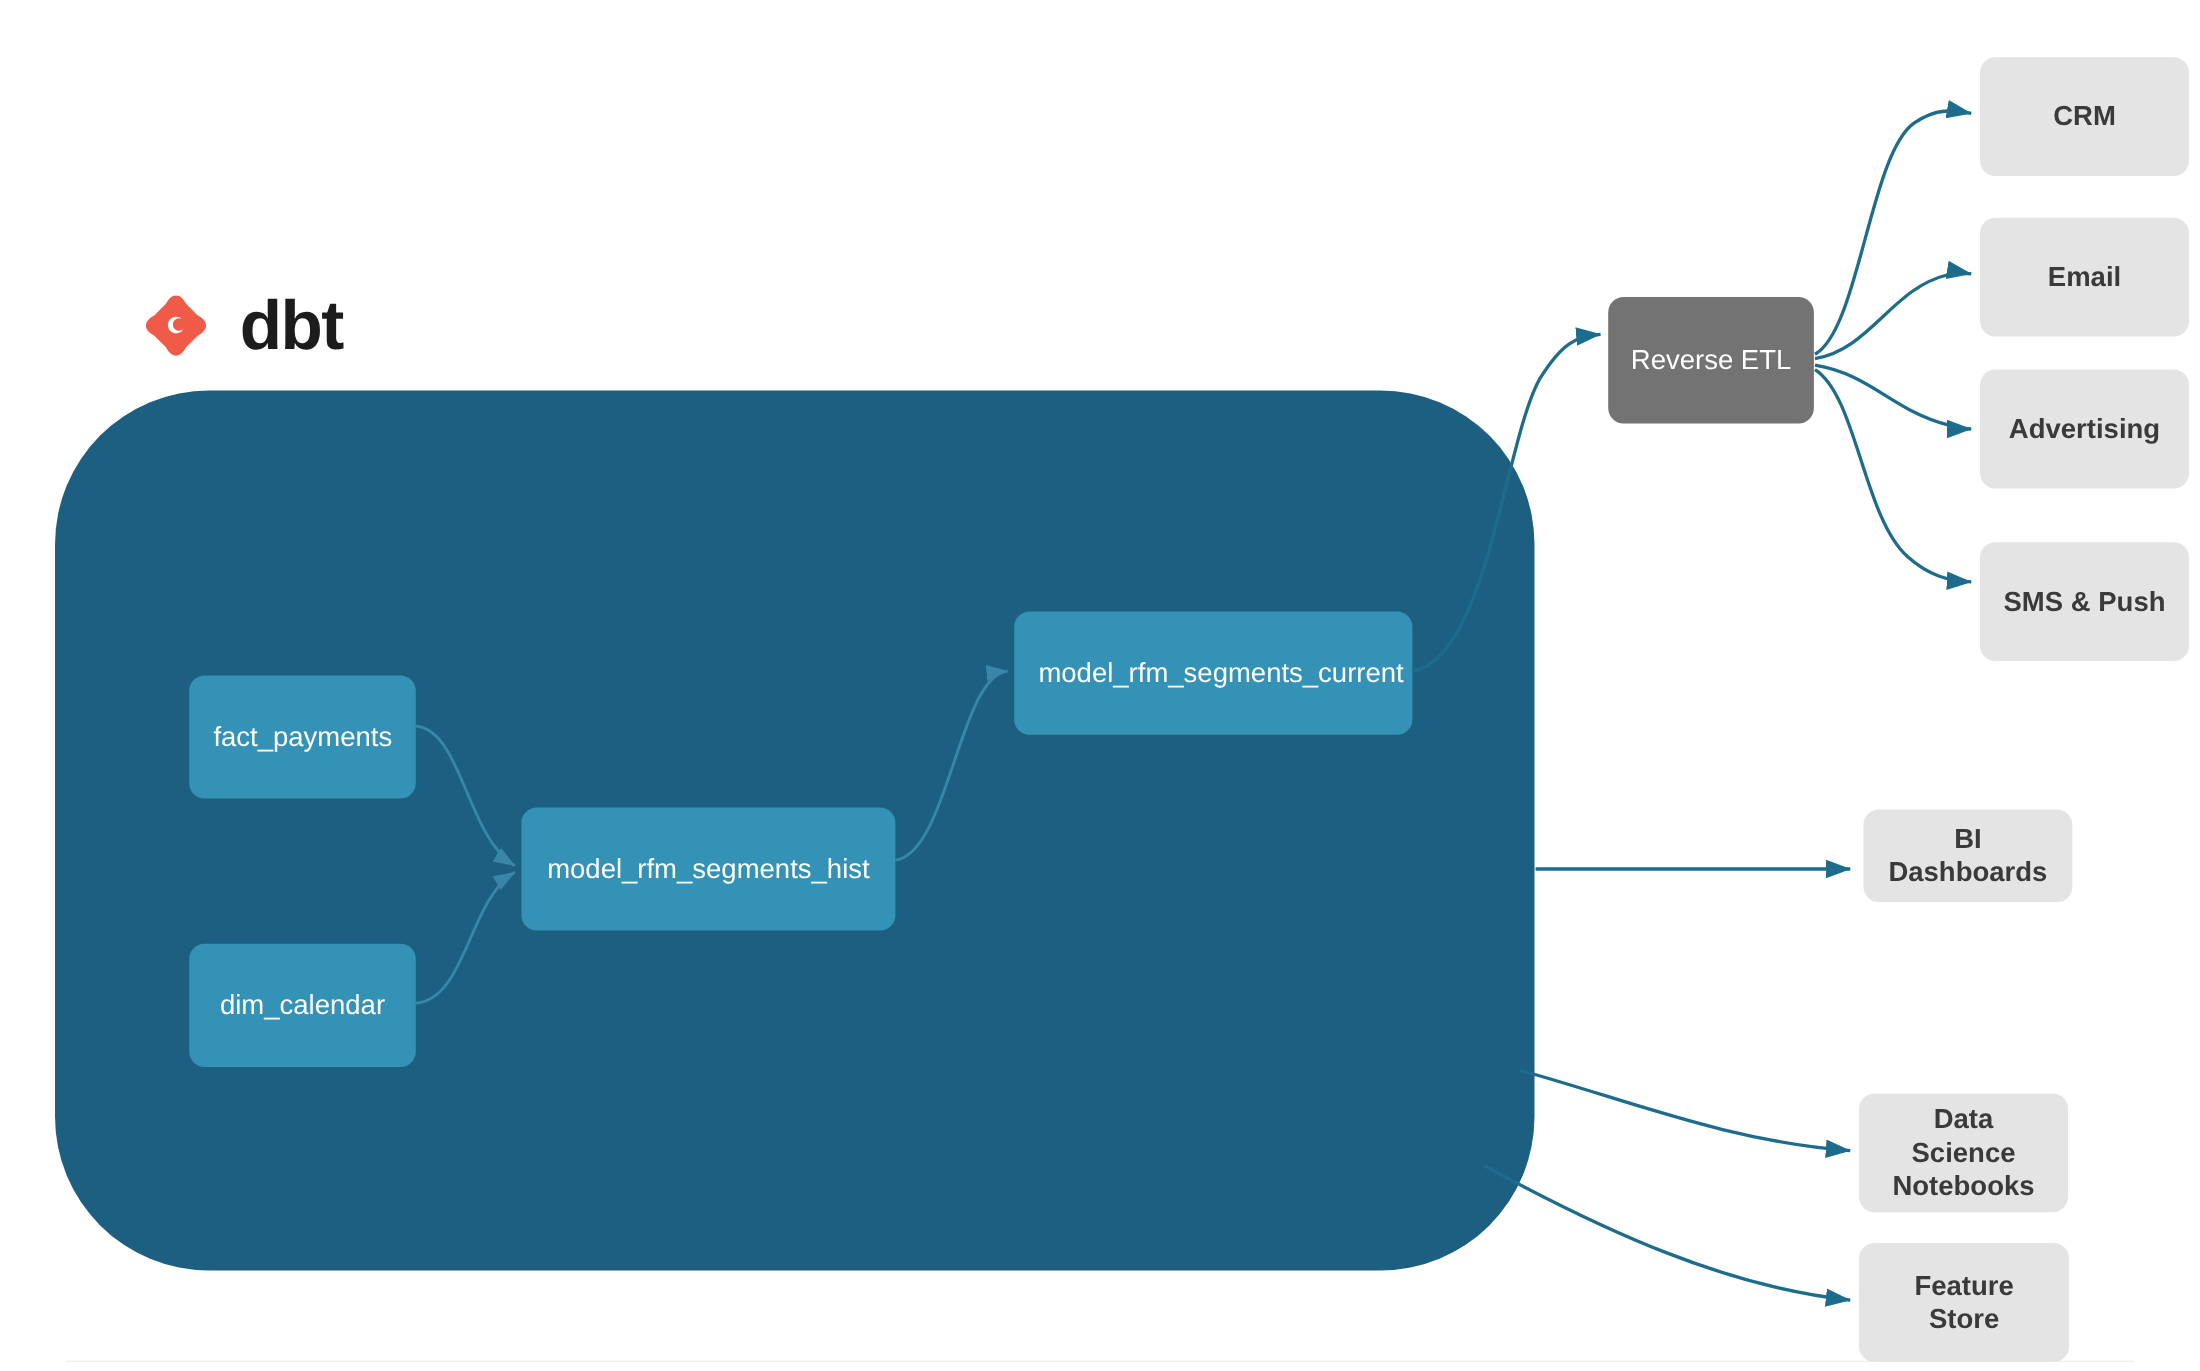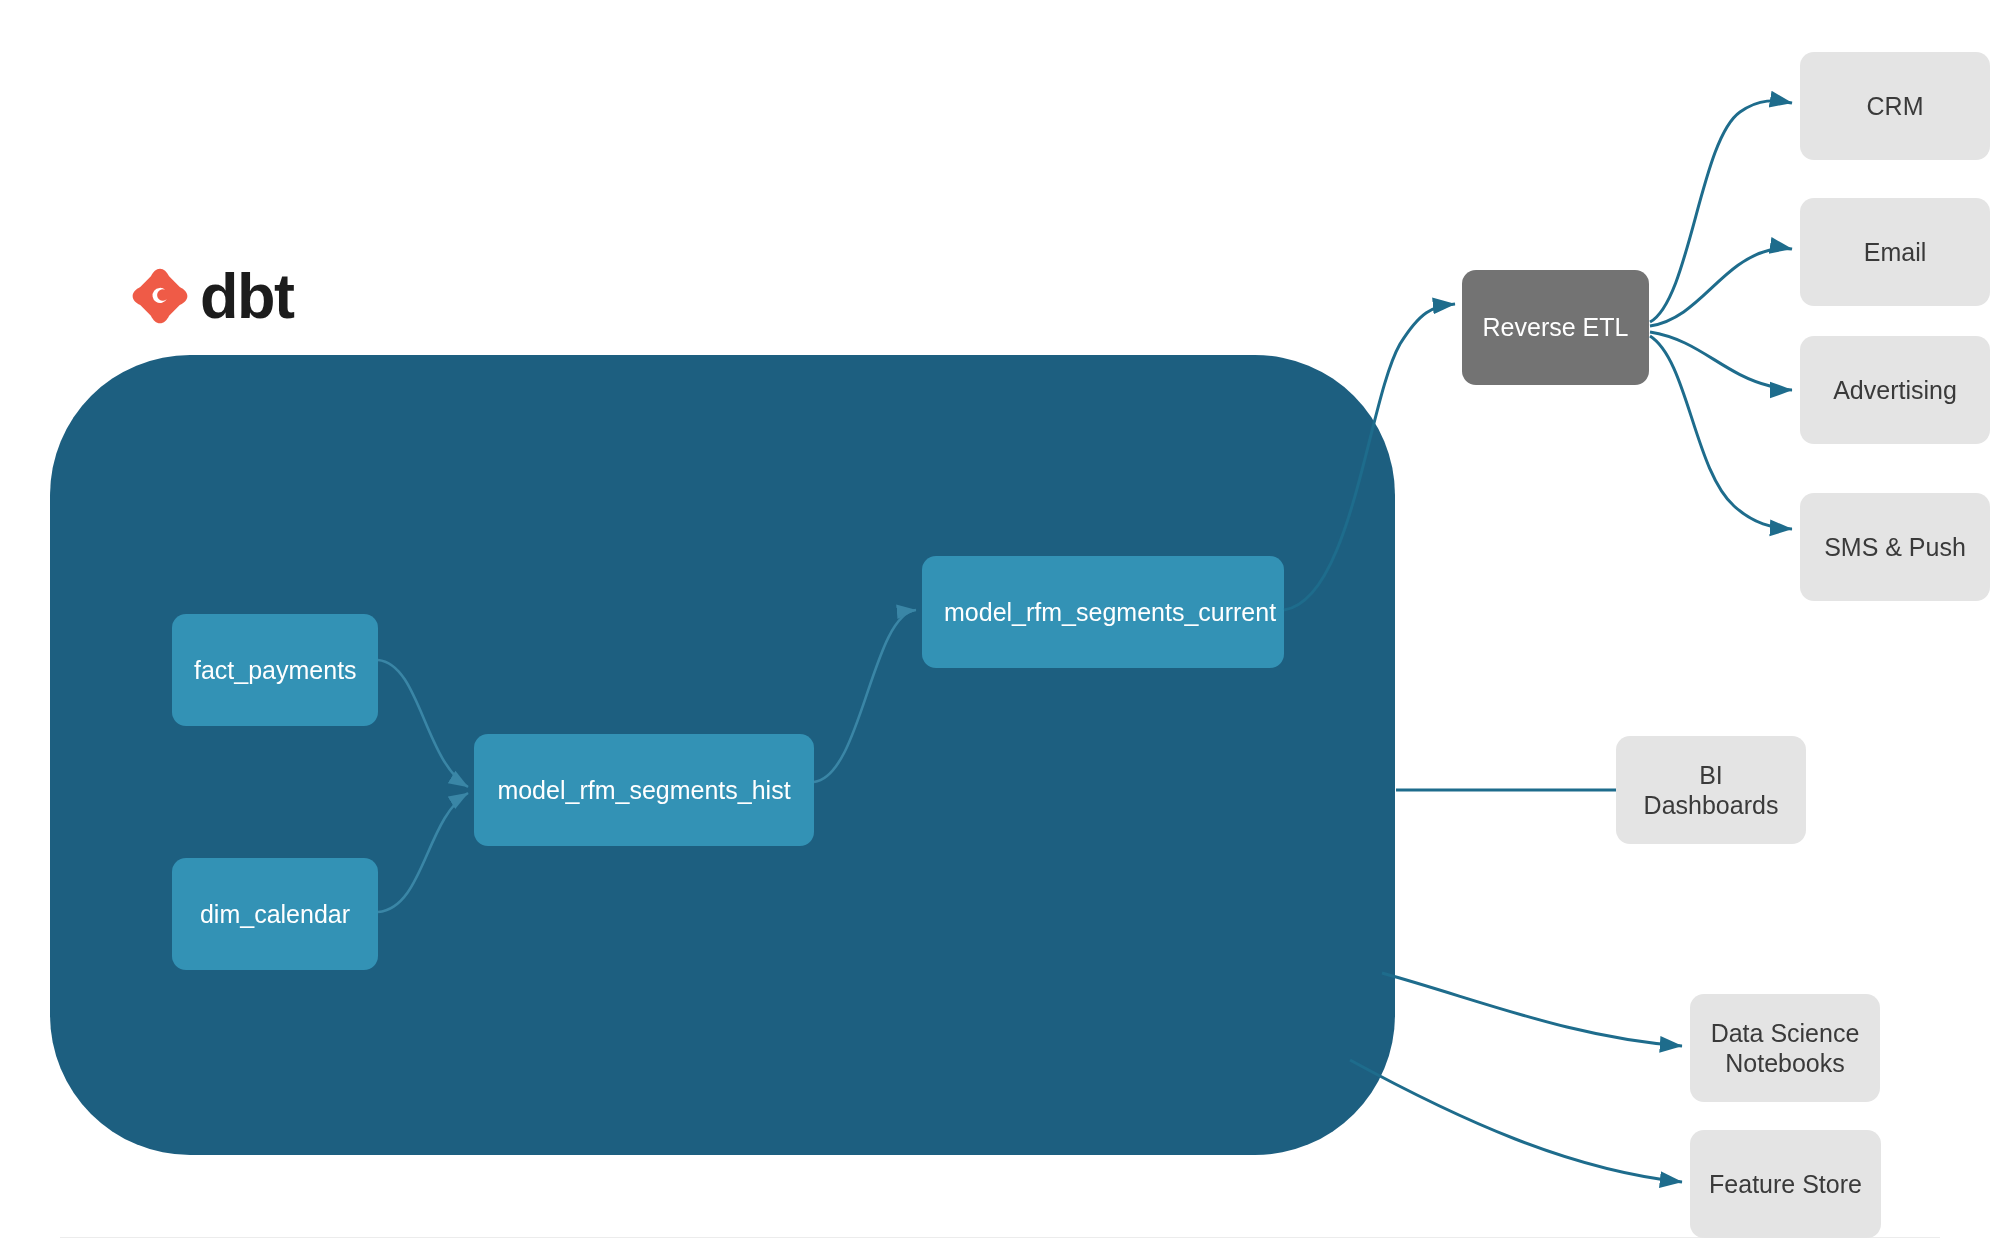--- a/index.html
+++ b/index.html
@@ -31,21 +31,21 @@
     background: #ececec;
   }
 
   
   .brand {
     position: absolute;
     left: 122px;
     top: 258px;
     display: flex;
     align-items: center;
-    gap: 2px;
+    gap: 20px;
   }
   .brand-mark {
     width: 76px;
     height: 76px;
     display: block;
   }
   .brand-word {
     font-size: 63px;
     font-weight: bold;
     color: #1c1c1c;
@@ -114,39 +114,40 @@
     font-size: 25px;
     text-align: center;
   }
 
   
   .node-dest {
     background: #e4e4e4;
     border-radius: 14px;
     padding: 0 18px;
     z-index: 5;
+    font-weight: bold;
   }
   .node-dest .node-label {
     color: #3a3a3a;
     font-size: 25px;
     text-align: center;
   }
 
   
   #n-fact-payments        { left: 172px;  top: 614px;  width: 206px; height: 112px; }
   #n-dim-calendar         { left: 172px;  top: 858px;  width: 206px; height: 112px; }
   #n-rfm-hist             { left: 474px;  top: 734px;  width: 340px; height: 112px; justify-content: center; }
   #n-rfm-current          { left: 922px;  top: 556px;  width: 362px; height: 112px; }
   #n-reverse-etl          { left: 1462px; top: 270px;  width: 187px; height: 115px; }
 
   #n-crm                  { left: 1800px; top: 52px;   width: 190px; height: 108px; }
   #n-email                { left: 1800px; top: 198px;  width: 190px; height: 108px; }
   #n-advertising          { left: 1800px; top: 336px;  width: 190px; height: 108px; }
   #n-sms-push             { left: 1800px; top: 493px;  width: 190px; height: 108px; }
-  #n-bi-dashboards        { left: 1616px; top: 736px;  width: 190px; height: 108px; }
+  #n-bi-dashboards        { left: 1694px; top: 736px;  width: 190px; height: 84px; }
   #n-data-science         { left: 1690px; top: 994px;  width: 190px; height: 108px; }
   #n-feature-store        { left: 1690px; top: 1130px; width: 191px; height: 108px; }
 </style>
 </head>
 <body>
 
 <div id="canvas">
 
   <div class="dbt-container"></div>
 

